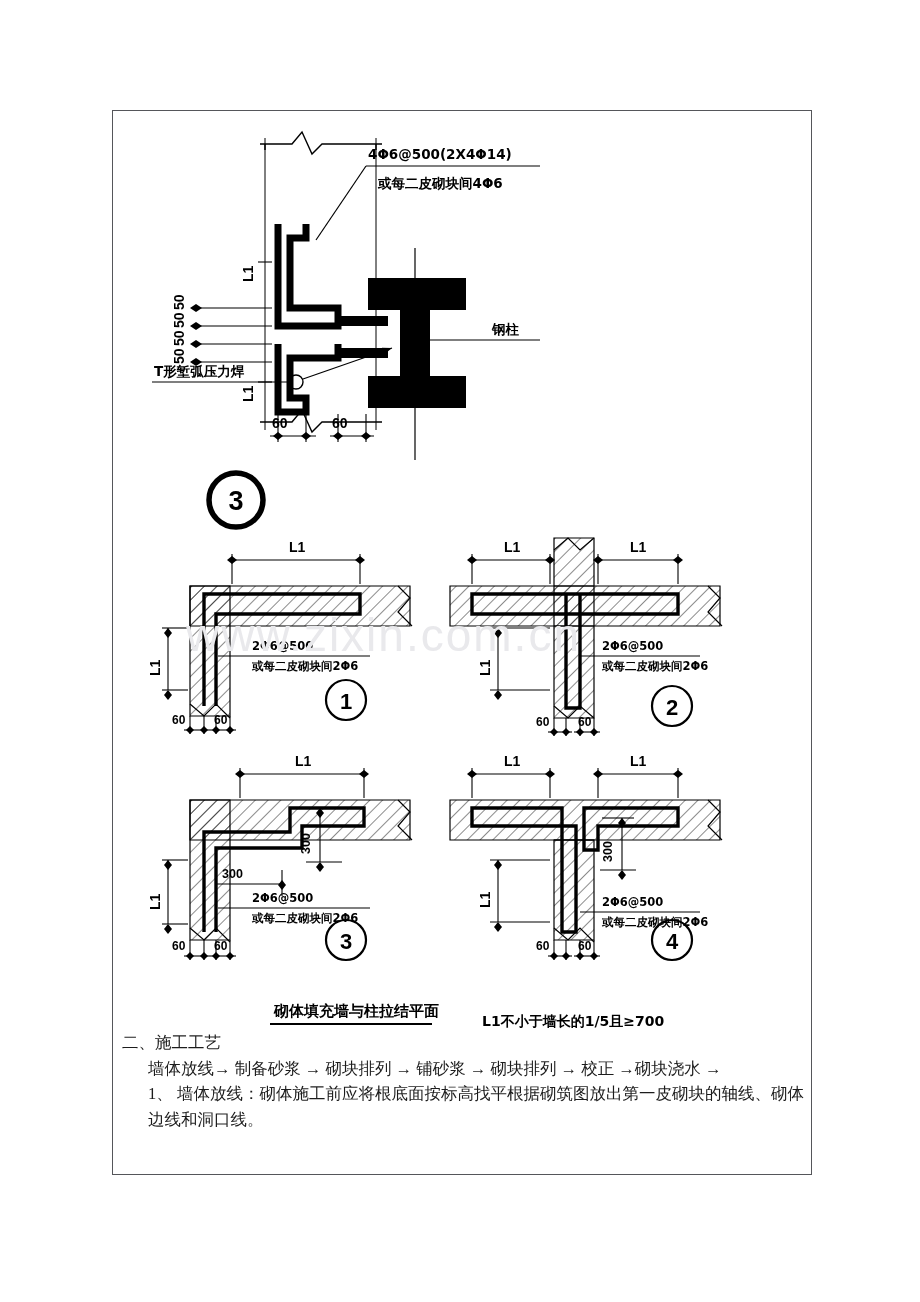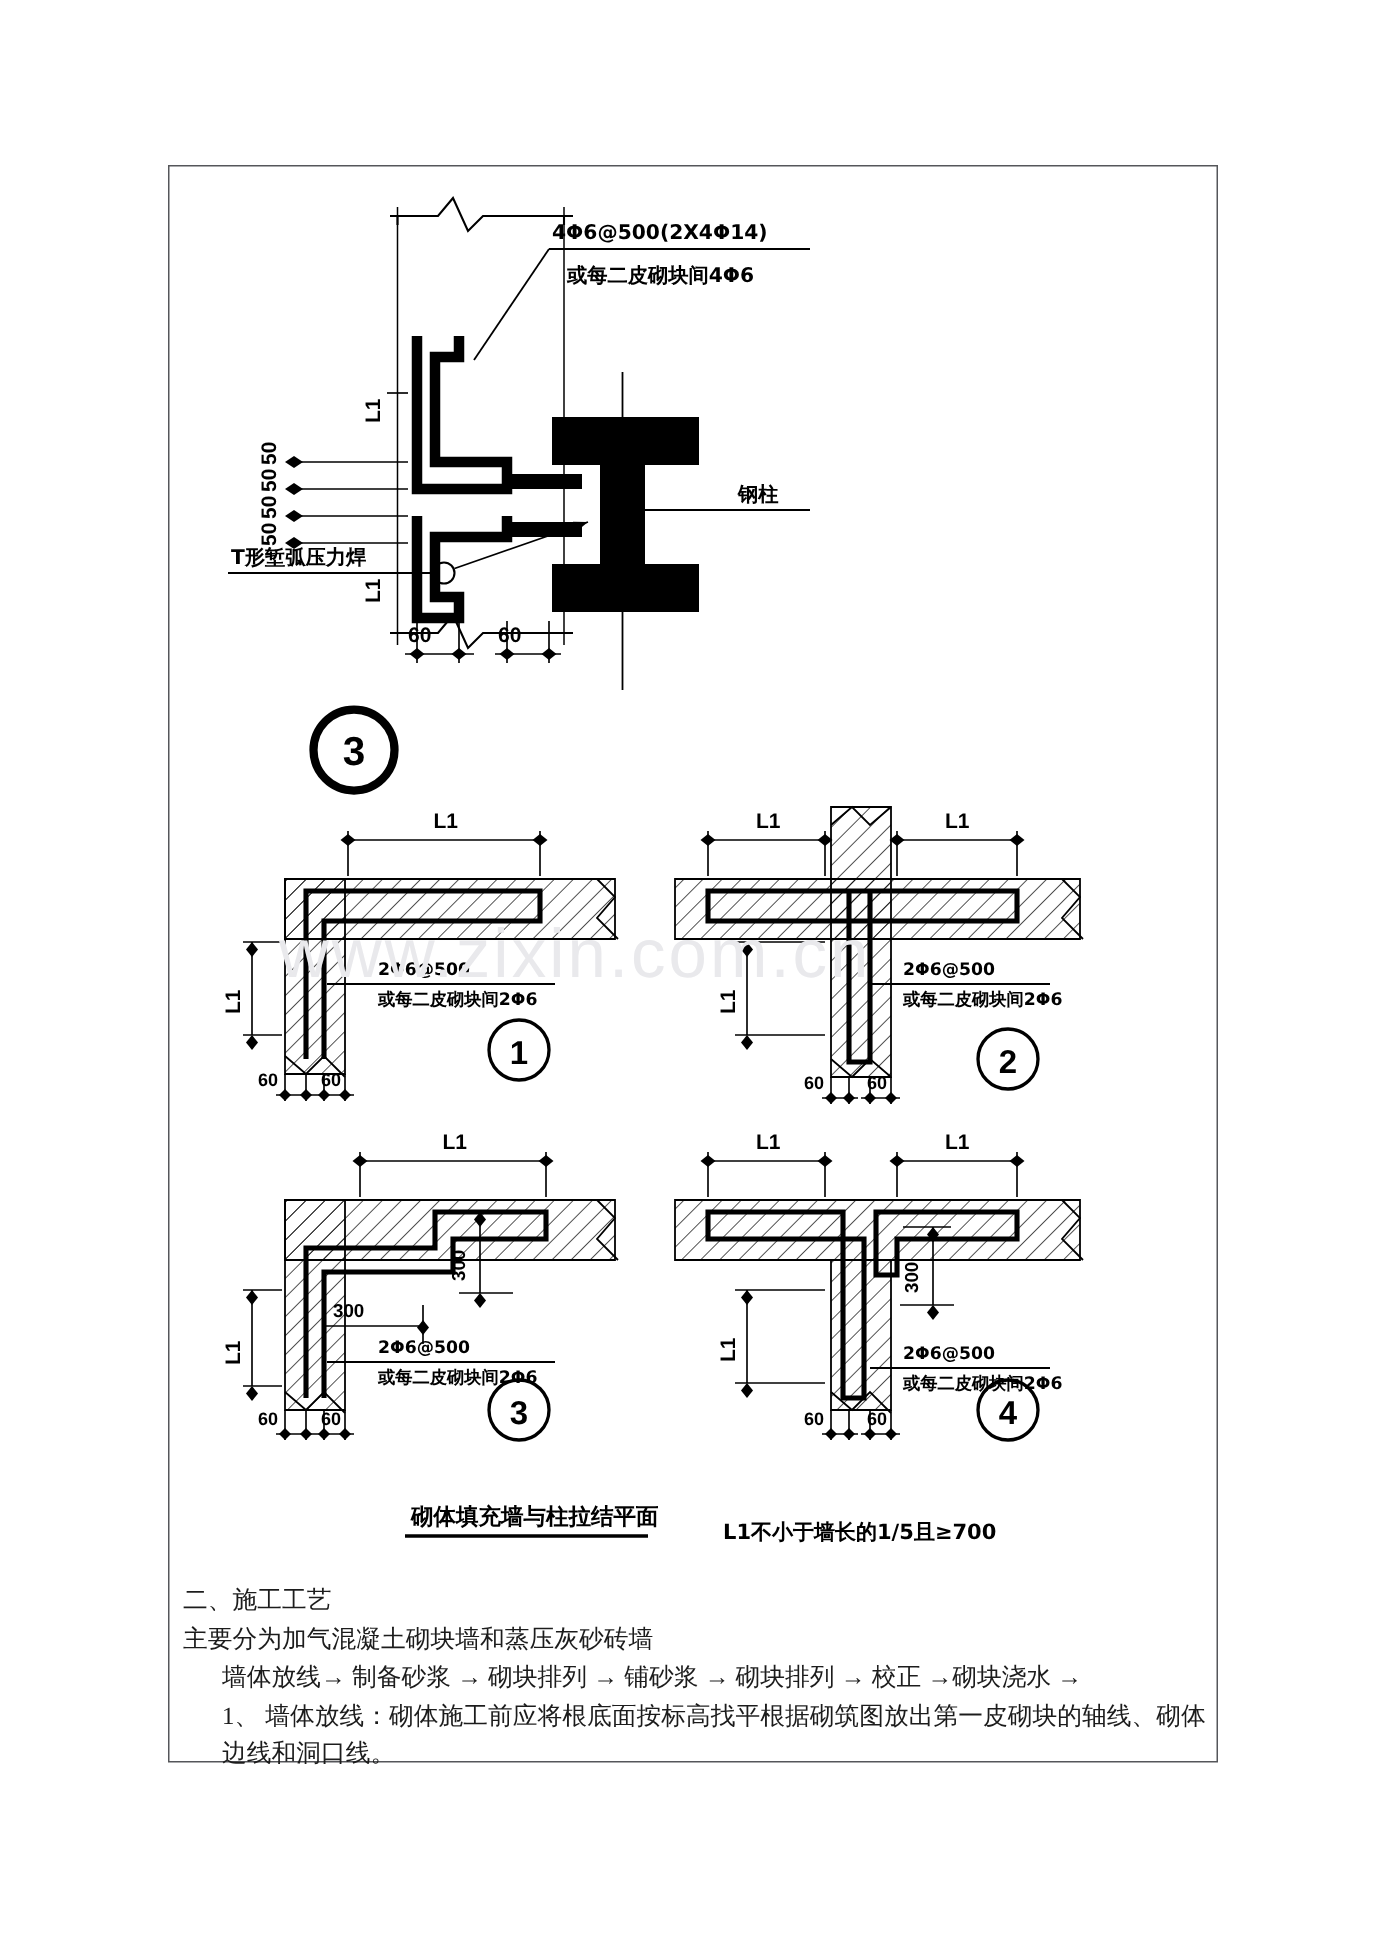--- a/index.html
+++ b/index.html
@@ -20,21 +20,21 @@
   .dwg{position:absolute;}
   svg{display:block;overflow:visible;}
   .txt{
     font-family:"Liberation Sans","DejaVu Sans",sans-serif;
     fill:#000;font-weight:700;
   }
   .cjk{font-family:"DejaVu Sans",sans-serif;font-weight:700;fill:#000;}
   
   #bodytext{
     position:absolute;left:122px;top:1030px;width:688px;
-    font-size:16.5px;line-height:25.5px;color:#1c1c1c;margin-top:24px;
+    font-size:16.5px;line-height:25.5px;color:#1c1c1c;
   }
   #bodytext div{white-space:nowrap;}
   .ind1{padding-left:0;}
   .ind2{padding-left:26px;}
   .ind3{padding-left:26px;}
   .wrapline{white-space:normal !important;}
 </style>
 </head>
 <body>
 
@@ -422,16 +422,15 @@
 <div class="dwg" style="left:260px;top:996px;">
 <svg width="500" height="42" viewBox="0 0 500 42">
   <text class="cjk" x="14" y="20" font-size="15">砌体填充墙与柱拉结平面</text>
   <line x1="10" y1="28" x2="172" y2="28" stroke="#000" stroke-width="2.2"></line>
   <text class="cjk" x="222" y="30" font-size="14">L1不小于墙长的1/5且≥700</text>
 </svg>
 </div>
 
 <div id="bodytext">
   <div class="ind1">二、施工工艺</div>
-  <div class="ind1">主要分为加气混凝土砌块墙和蒸压灰砂砖墙</div>
   <div class="ind3">墙体放线→ 制备砂浆 → 砌块排列 → 铺砂浆   → 砌块排列 → 校正  →砌块浇水 →</div>
   <div class="ind2 wrapline">1、 墙体放线：砌体施工前应将根底面按标高找平根据砌筑图放出第一皮砌块的轴线、砌体边线和洞口线。</div>
 </div>
 
 </body></html>

